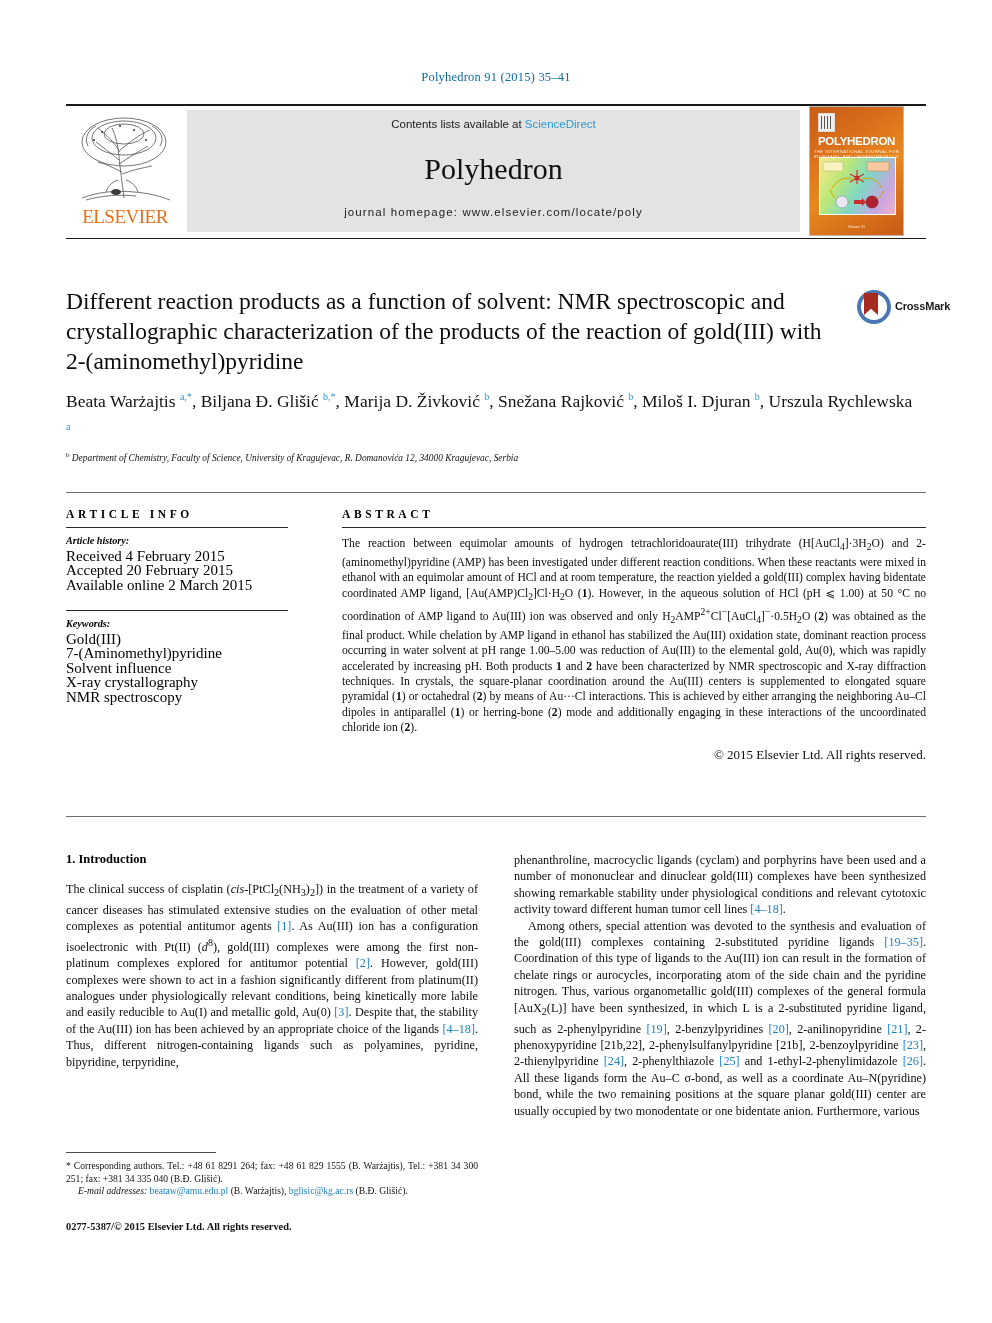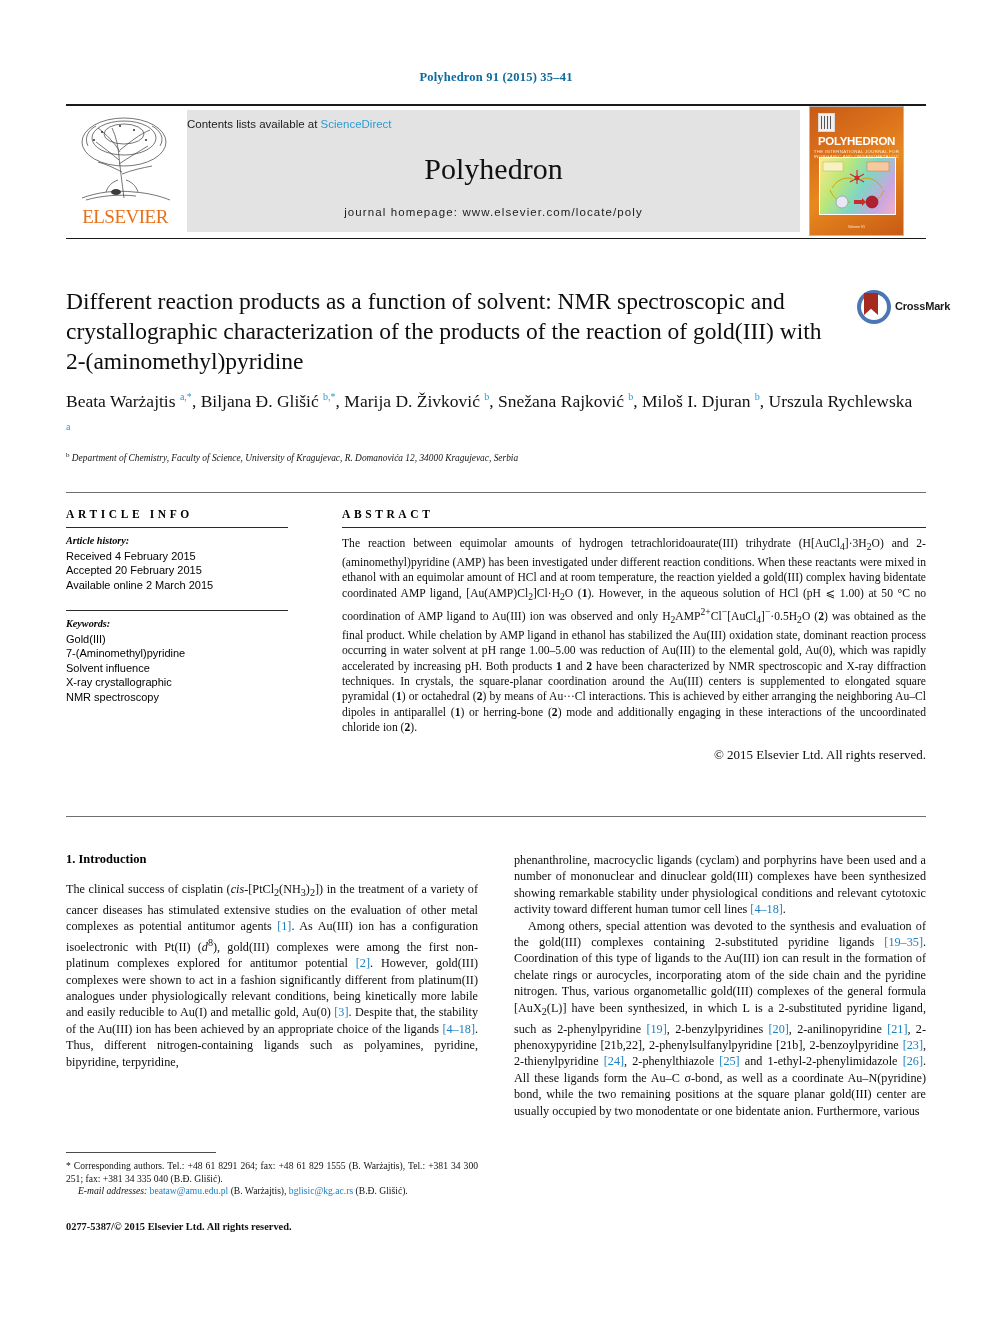--- a/index.html
+++ b/index.html
@@ -23,21 +23,21 @@
   }
 
   
   .running-head {
     position: absolute;
     left: 0; top: 70px;
     width: 992px;
     text-align: center;
     font-family: "Liberation Serif", serif;
     font-size: 12.5px;
-    font-weight: bold;
+    font-weight: normal;
     color: #0b6ba0;
     letter-spacing: 0.2px;
   }
 
   
   .masthead-rule {
     position: absolute;
     left: 66px; top: 104px;
     width: 860px;
     height: 2px;
@@ -77,20 +77,21 @@
     position: absolute;
     left: 121px; top: 0;
     width: 613px;
     height: 122px;
     background: #e3e3e3;
   }
   .contents-line {
     position: absolute;
     left: 0; top: 8px;
     width: 613px;
+    text-align: center;
     font-family: "Liberation Sans", sans-serif;
     font-size: 11.5px;
     color: #1c1c1c;
   }
   .contents-line .sd {
     color: #2e9ad0;
   }
   .journal-title {
     position: absolute;
     left: 0; top: 42px;
@@ -298,22 +299,22 @@
     margin-bottom: 6px;
   }
   .info-sub {
     font-family: "Liberation Serif", serif;
     font-size: 10.2px;
     font-style: italic;
     font-weight: bold;
     line-height: 14.5px;
   }
   .info-line {
-    font-family: Liberation Sans, sans-serif;
-    font-size: 11px;
+    font-family: Liberation Serif, serif;
+    font-size: 15px;
     line-height: 14.5px;
   }
   .kw-gap { height: 18px; }
 
   .abstract-col {
     position: absolute;
     left: 342px; top: 508px;
     width: 584px;
   }
   .abs-rule {
@@ -508,21 +509,21 @@
     <div class="info-sub">Article history:</div>
     <div class="info-line">Received 4 February 2015</div>
     <div class="info-line">Accepted 20 February 2015</div>
     <div class="info-line">Available online 2 March 2015</div>
     <div class="kw-gap"></div>
     <div class="thin-rule"></div>
     <div class="info-sub">Keywords:</div>
     <div class="info-line">Gold(III)</div>
     <div class="info-line">7-(Aminomethyl)pyridine</div>
     <div class="info-line">Solvent influence</div>
-    <div class="info-line">X-ray crystallographic</div>
+    <div class="info-line">X-ray crystallography</div>
     <div class="info-line">NMR spectroscopy</div>
   </div>
 
   <div class="abstract-col">
     <div class="col-head">ABSTRACT</div>
     <div class="abs-rule"></div>
     <div class="abs-text">The reaction between equimolar amounts of hydrogen tetrachloridoaurate(III) trihydrate (H[AuCl<sub>4</sub>]·3H<sub>2</sub>O) and 2-(aminomethyl)pyridine (AMP) has been investigated under different reaction conditions. When these reactants were mixed in ethanol with an equimolar amount of HCl and at room temperature, the reaction yielded a gold(III) complex having bidentate coordinated AMP ligand, [Au(AMP)Cl<sub>2</sub>]Cl·H<sub>2</sub>O (<b>1</b>). However, in the aqueous solution of HCl (pH ⩽ 1.00) at 50 °C no coordination of AMP ligand to Au(III) ion was observed and only H<sub>2</sub>AMP<sup>2+</sup>Cl<sup>−</sup>[AuCl<sub>4</sub>]<sup>−</sup>·0.5H<sub>2</sub>O (<b>2</b>) was obtained as the final product. While chelation by AMP ligand in ethanol has stabilized the Au(III) oxidation state, dominant reaction process occurring in water solvent at pH range 1.00–5.00 was reduction of Au(III) to the elemental gold, Au(0), which was rapidly accelerated by increasing pH. Both products <b>1</b> and <b>2</b> have been characterized by NMR spectroscopic and X-ray diffraction techniques. In crystals, the square-planar coordination around the Au(III) centers is supplemented to elongated square pyramidal (<b>1</b>) or octahedral (<b>2</b>) by means of Au···Cl interactions. This is achieved by either arranging the neighboring Au–Cl dipoles in antiparallel (<b>1</b>) or herring-bone (<b>2</b>) mode and additionally engaging in these interactions of the uncoordinated chloride ion (<b>2</b>).</div>
     <div class="abs-copy">© 2015 Elsevier Ltd. All rights reserved.</div>
   </div>
 

